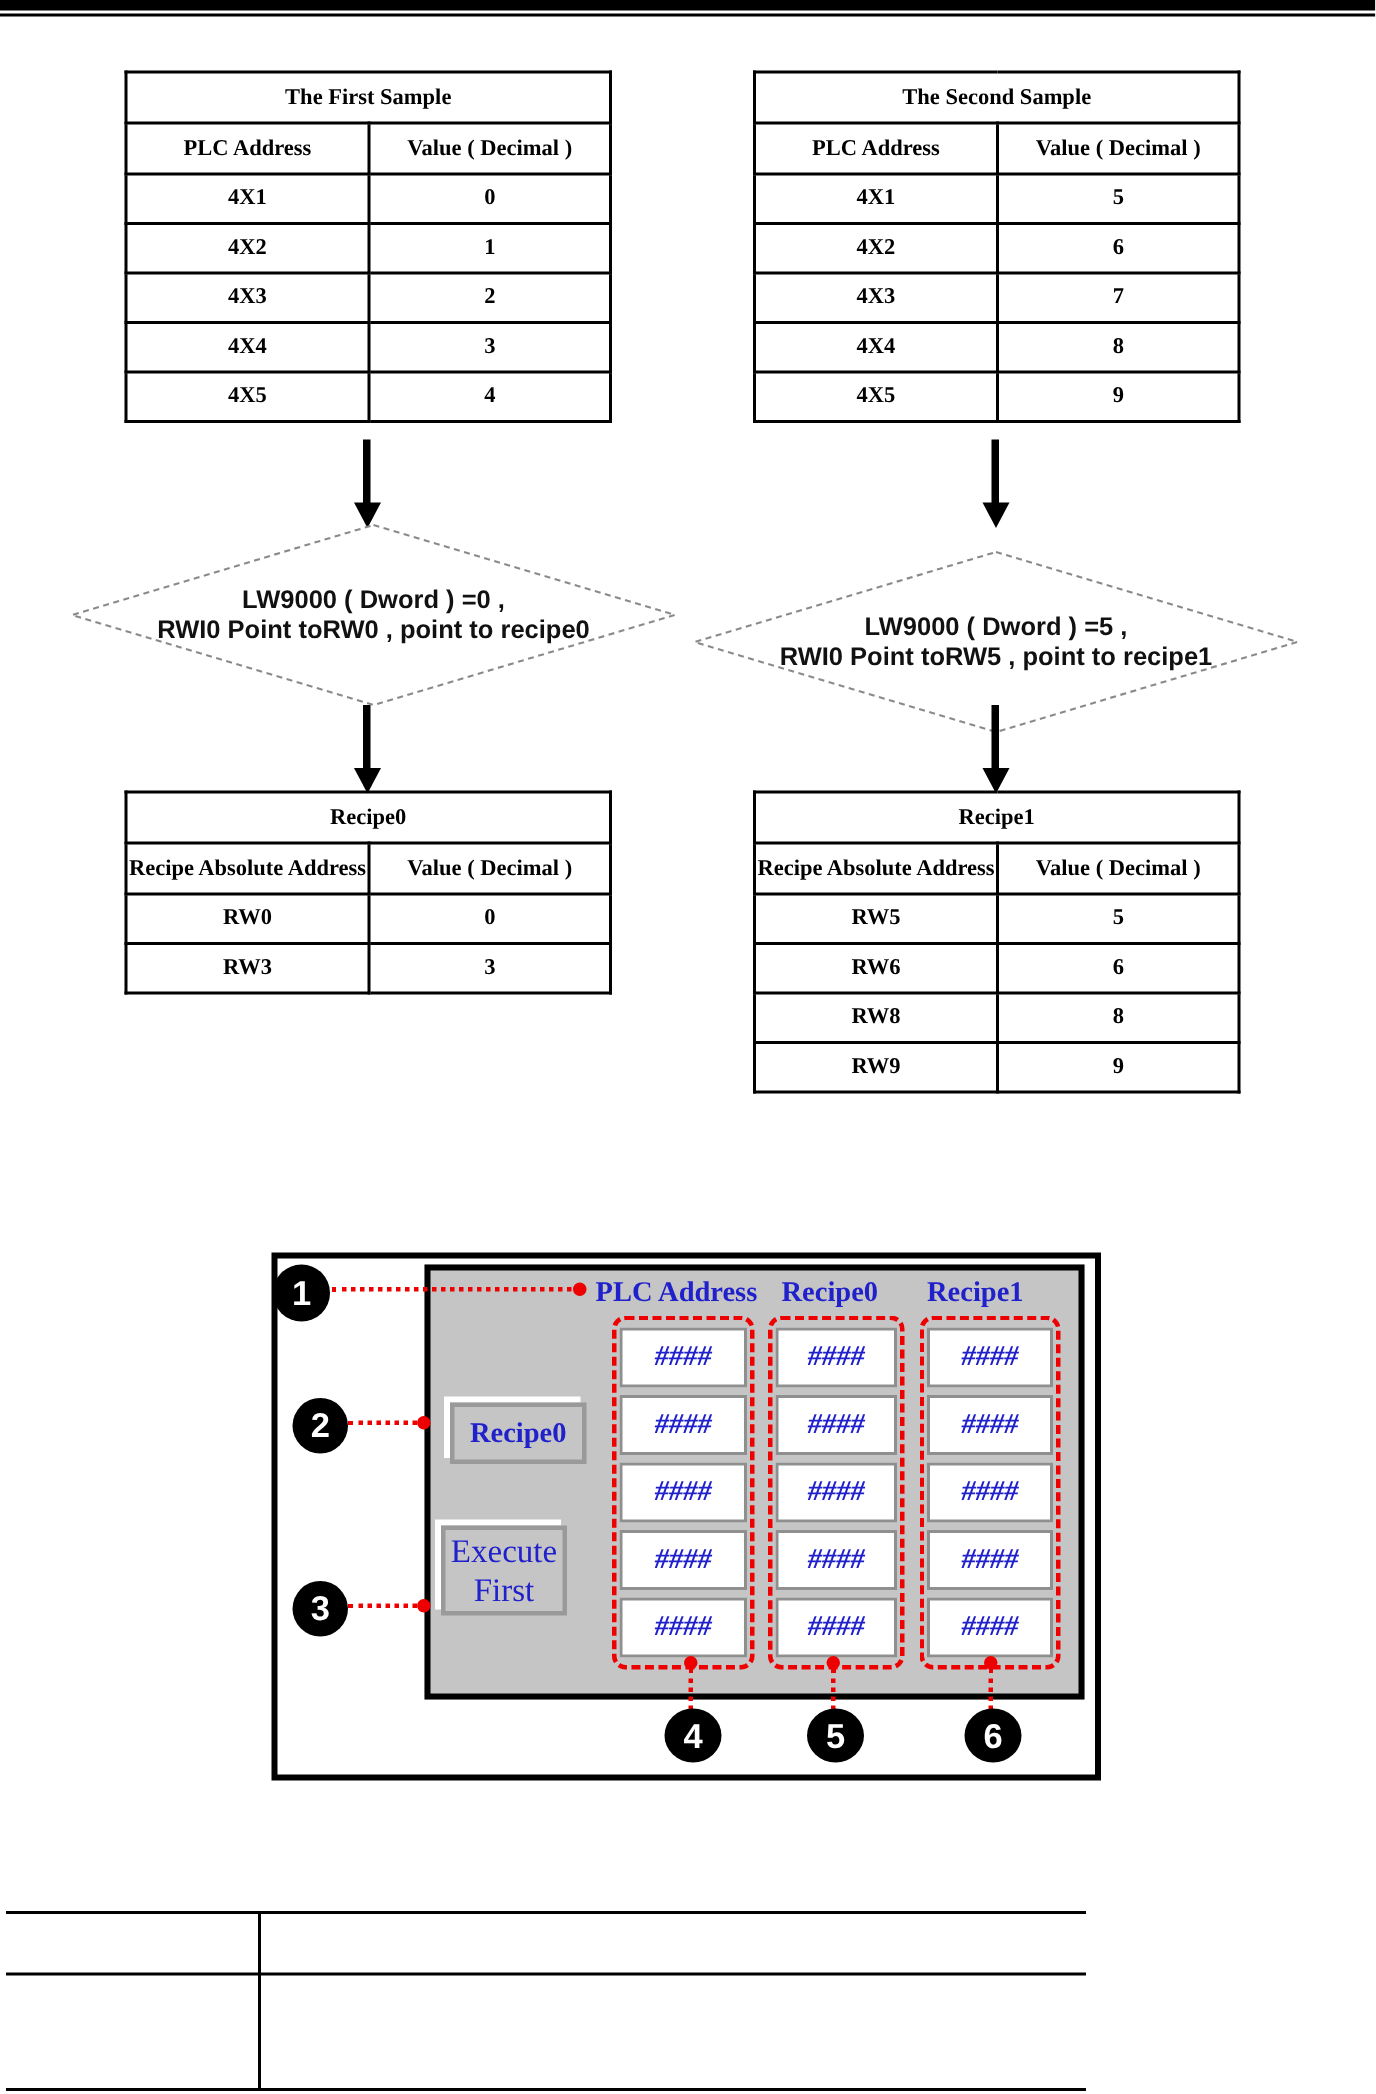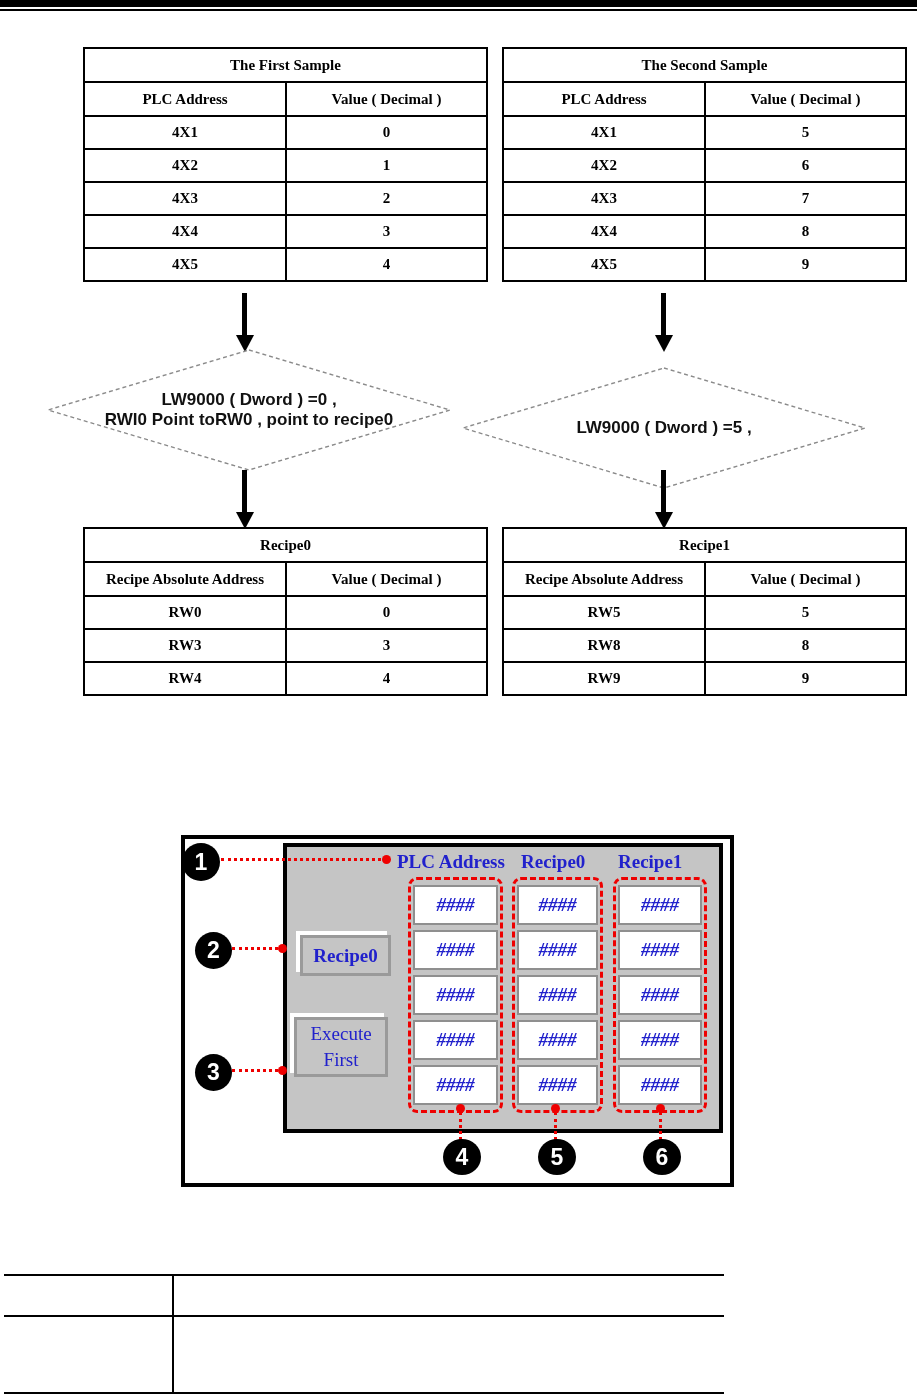--- a/index.html
+++ b/index.html
@@ -5,21 +5,21 @@
   html,body{margin:0;padding:0;background:#fff;}
   .page{position:relative;width:917px;height:1396px;background:#fff;overflow:hidden;
         font-family:"Liberation Serif",serif;}
 
   
   .rule{position:absolute;left:0;width:917px;background:#000;}
 
   
   .dtable{position:absolute;border-collapse:collapse;table-layout:fixed;
           font-family:"Liberation Serif",serif;font-weight:bold;font-size:15px;color:#000;}
-  .dtable td{border:2px solid #000;text-align:center;vertical-align:middle;padding:0 20px;}
+  .dtable td{border:2px solid #000;text-align:center;vertical-align:middle;padding:0 0;}
   .dtable .c1{width:160px;}
   .dtable .c2{width:159px;}
   .dtable tr.title td{height:32px;}
   .dtable tr.hdr td{height:32px;}
   .dtable tr.row td{height:31px;}
 
   
   .arrow-shaft{position:absolute;width:5px;background:#000;}
   .arrow-head{position:absolute;width:0;height:0;
               border-left:9px solid transparent;border-right:9px solid transparent;
@@ -146,20 +146,21 @@
       <div>LW9000 ( Dword ) =0 ,</div>
       <div>RWI0 Point toRW0 , point to recipe0</div>
     </div>
   </div>
   <div class="diamond" style="left:459px;top:364px;">
     <svg width="410" height="128" viewBox="0 0 410 128">
       <polygon points="205,4 406,64 205,124 4,64" fill="#ffffff" stroke="#8a8a8a" stroke-width="1.4" stroke-dasharray="4 3"></polygon>
     </svg>
     <div class="dtext">
       <div>LW9000 ( Dword ) =5 ,</div>
+      <div>RWI0 Point toRW5 , point to recipe1</div>
     </div>
   </div>
 
   <div class="arrow-shaft" style="left:242px;top:470px;height:43px;"></div>
   <div class="arrow-head" style="left:236px;top:512px;"></div>
   <div class="arrow-shaft" style="left:661px;top:470px;height:43px;"></div>
   <div class="arrow-head" style="left:655px;top:512px;"></div>
 
   <table class="dtable" style="left:83px;top:527px;">
     <tbody>
@@ -171,39 +172,39 @@
       <td class="c2">Value ( Decimal )</td>
     </tr>
     <tr class="row">
       <td>RW0</td>
       <td>0</td>
         </tr>
     <tr class="row">
       <td>RW3</td>
       <td>3</td>
         </tr>
-    <tr class="row">
-      <td>RW4</td>
-      <td>4</td>
-        </tr>
   </tbody>
     </table>
 
   <table class="dtable" style="left:502px;top:527px;">
     <tbody>
         <tr class="title">
           <td colspan="2">Recipe1</td>
         </tr>
     <tr class="hdr">
       <td class="c1">Recipe Absolute Address</td>
       <td class="c2">Value ( Decimal )</td>
     </tr>
     <tr class="row">
       <td>RW5</td>
       <td>5</td>
+        </tr>
+    <tr class="row">
+      <td>RW6</td>
+      <td>6</td>
         </tr>
     <tr class="row">
       <td>RW8</td>
       <td>8</td>
         </tr>
     <tr class="row">
       <td>RW9</td>
       <td>9</td>
         </tr>
   </tbody>
@@ -234,21 +235,21 @@
     <div class="hmi-field" style="width:84px;">####</div>
     <div class="hmi-field" style="width:84px;">####</div>
     <div class="hmi-field" style="width:84px;">####</div>
     <div class="hmi-field" style="width:84px;">####</div>
     <div class="hmi-field" style="width:84px;">####</div>
   </div>
 
   <div class="btn3d" style="left:300px;top:935px;width:91px;height:41px;font-weight:bold;font-size:19px;">
     <span>Recipe0</span>
   </div>
-  <div class="btn3d" style="left:294px;top:1017px;width:94px;height:60px;font-size:19px;line-height:26px;">
+  <div class="btn3d" style="left:294px;top:1017px;width:84px;height:60px;font-size:22px;line-height:26px;">
     <span>Execute</span>
     <span>First</span>
   </div>
 
   <div class="dotline-h" style="left:221px;top:858px;width:166px;"></div>
   <div class="reddot" style="left:382px;top:855px;"></div>
   <div class="dotline-h" style="left:232px;top:947px;width:52px;"></div>
   <div class="reddot" style="left:278px;top:944px;"></div>
   <div class="dotline-h" style="left:232px;top:1069px;width:52px;"></div>
   <div class="reddot" style="left:278px;top:1066px;"></div>

